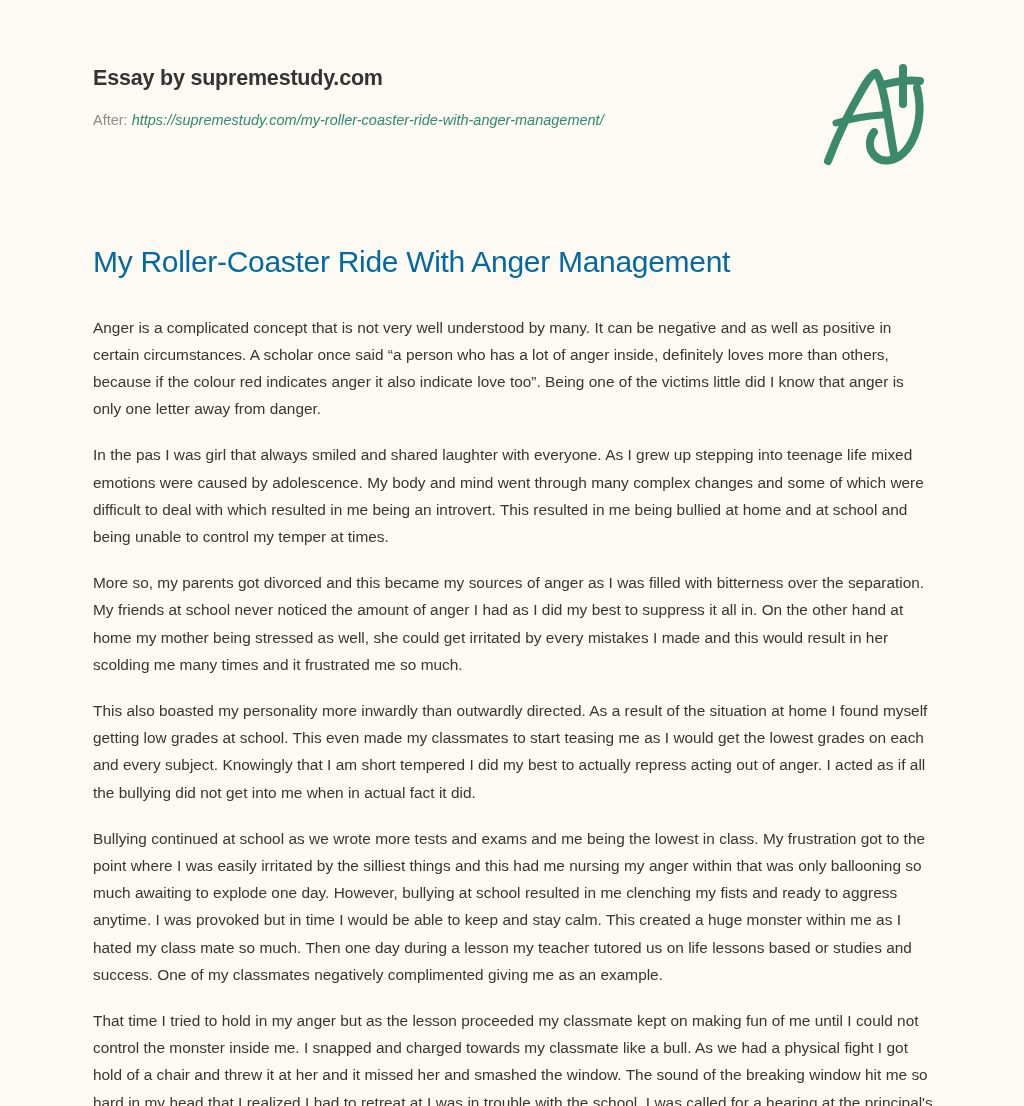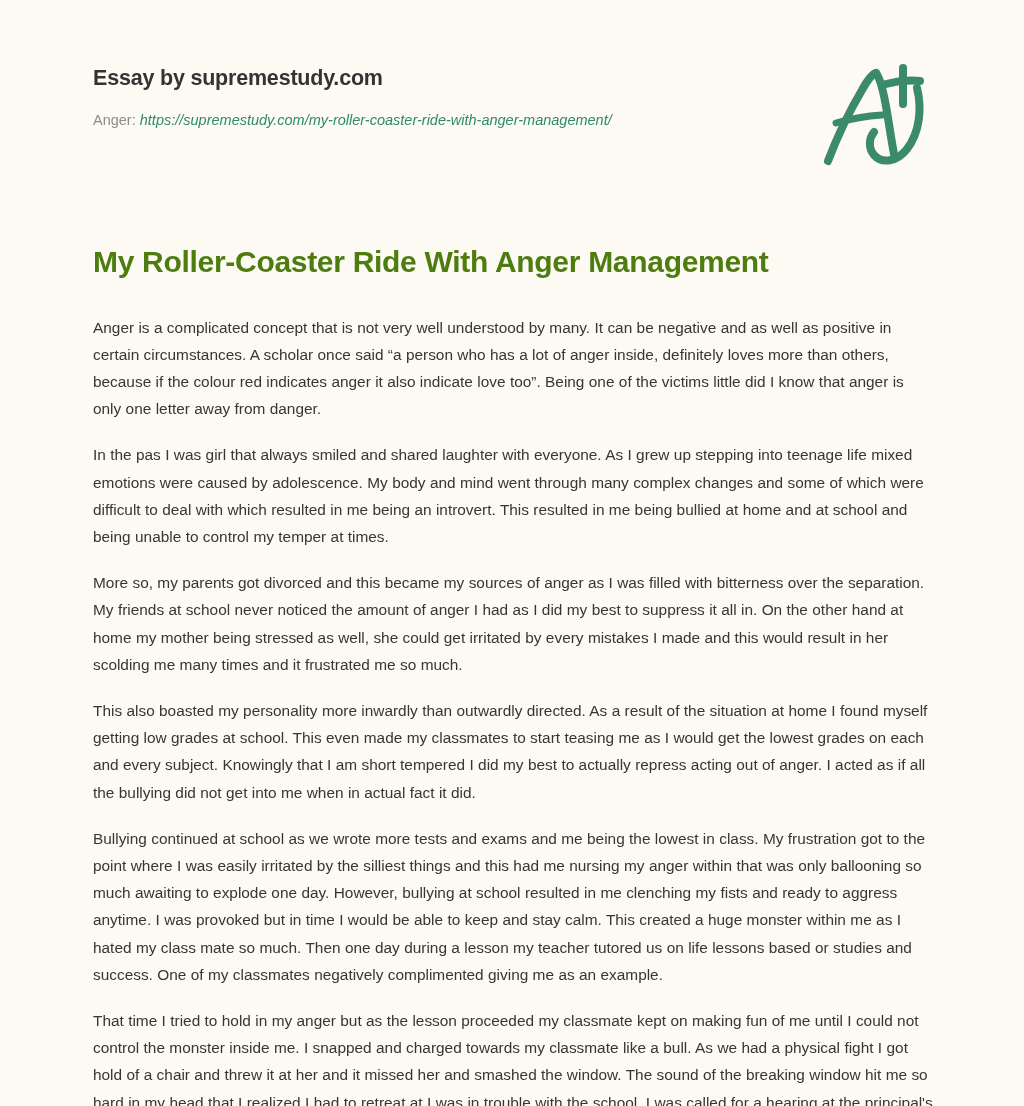--- a/index.html
+++ b/index.html
@@ -77,22 +77,22 @@
   
   .article {
     position: absolute;
     left: 93px;
     top: 243px;
     width: 840px;
   }
 
   .article-title {
     font-size: 30px;
-    font-weight: bold;
-    color: #4d7c0f;
+    font-weight: normal;
+    color: #0369a1;
     letter-spacing: -0.3px;
     line-height: 1.25;
     margin: 0 0 33px 0;
   }
 
   .body-text p {
     font-size: 15.4px;
     line-height: 27.2px;
     color: #3a3531;
     margin: 0 0 19px 0;
@@ -105,21 +105,21 @@
 <body>
 
 <div class="page">
 
   <div class="header">
 
     <div class="brand-block">
       <div class="brand-title">Essay by supremestudy.com</div>
 
       <div class="source-line">
-        <span class="source-label">Anger:</span>
+        <span class="source-label">After:</span>
         <a class="source-url" href="#">https://supremestudy.com/my-roller-coaster-ride-with-anger-management/</a>
       </div>
     </div>
 
     <div class="logo">
       <svg viewBox="0 0 118 110" xmlns="http://www.w3.org/2000/svg">
         <g fill="none" stroke="#3a8a6b" stroke-linecap="round" stroke-linejoin="round">
 
           <path d="M16 101 C 24 80, 37 52, 50 30 C 55 21, 60 14, 64 13" stroke-width="8"></path>
 

